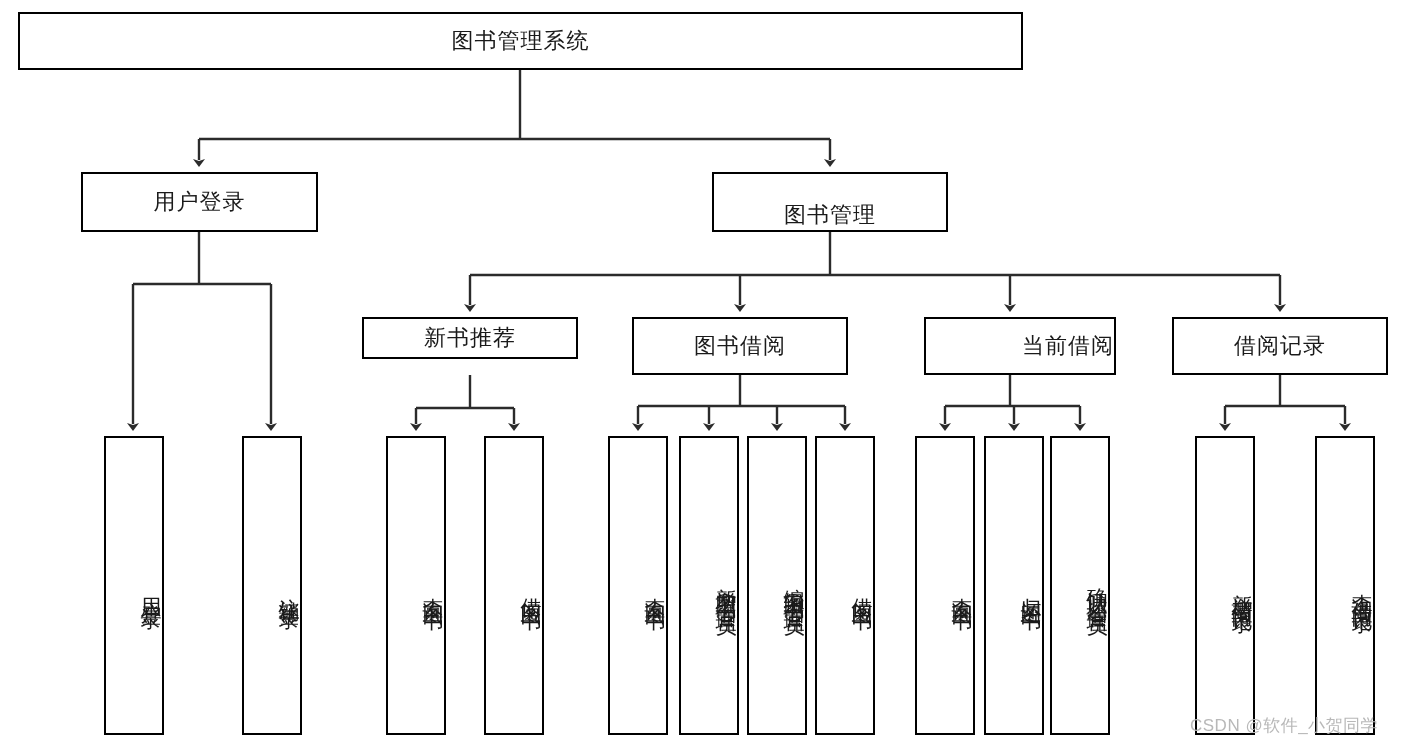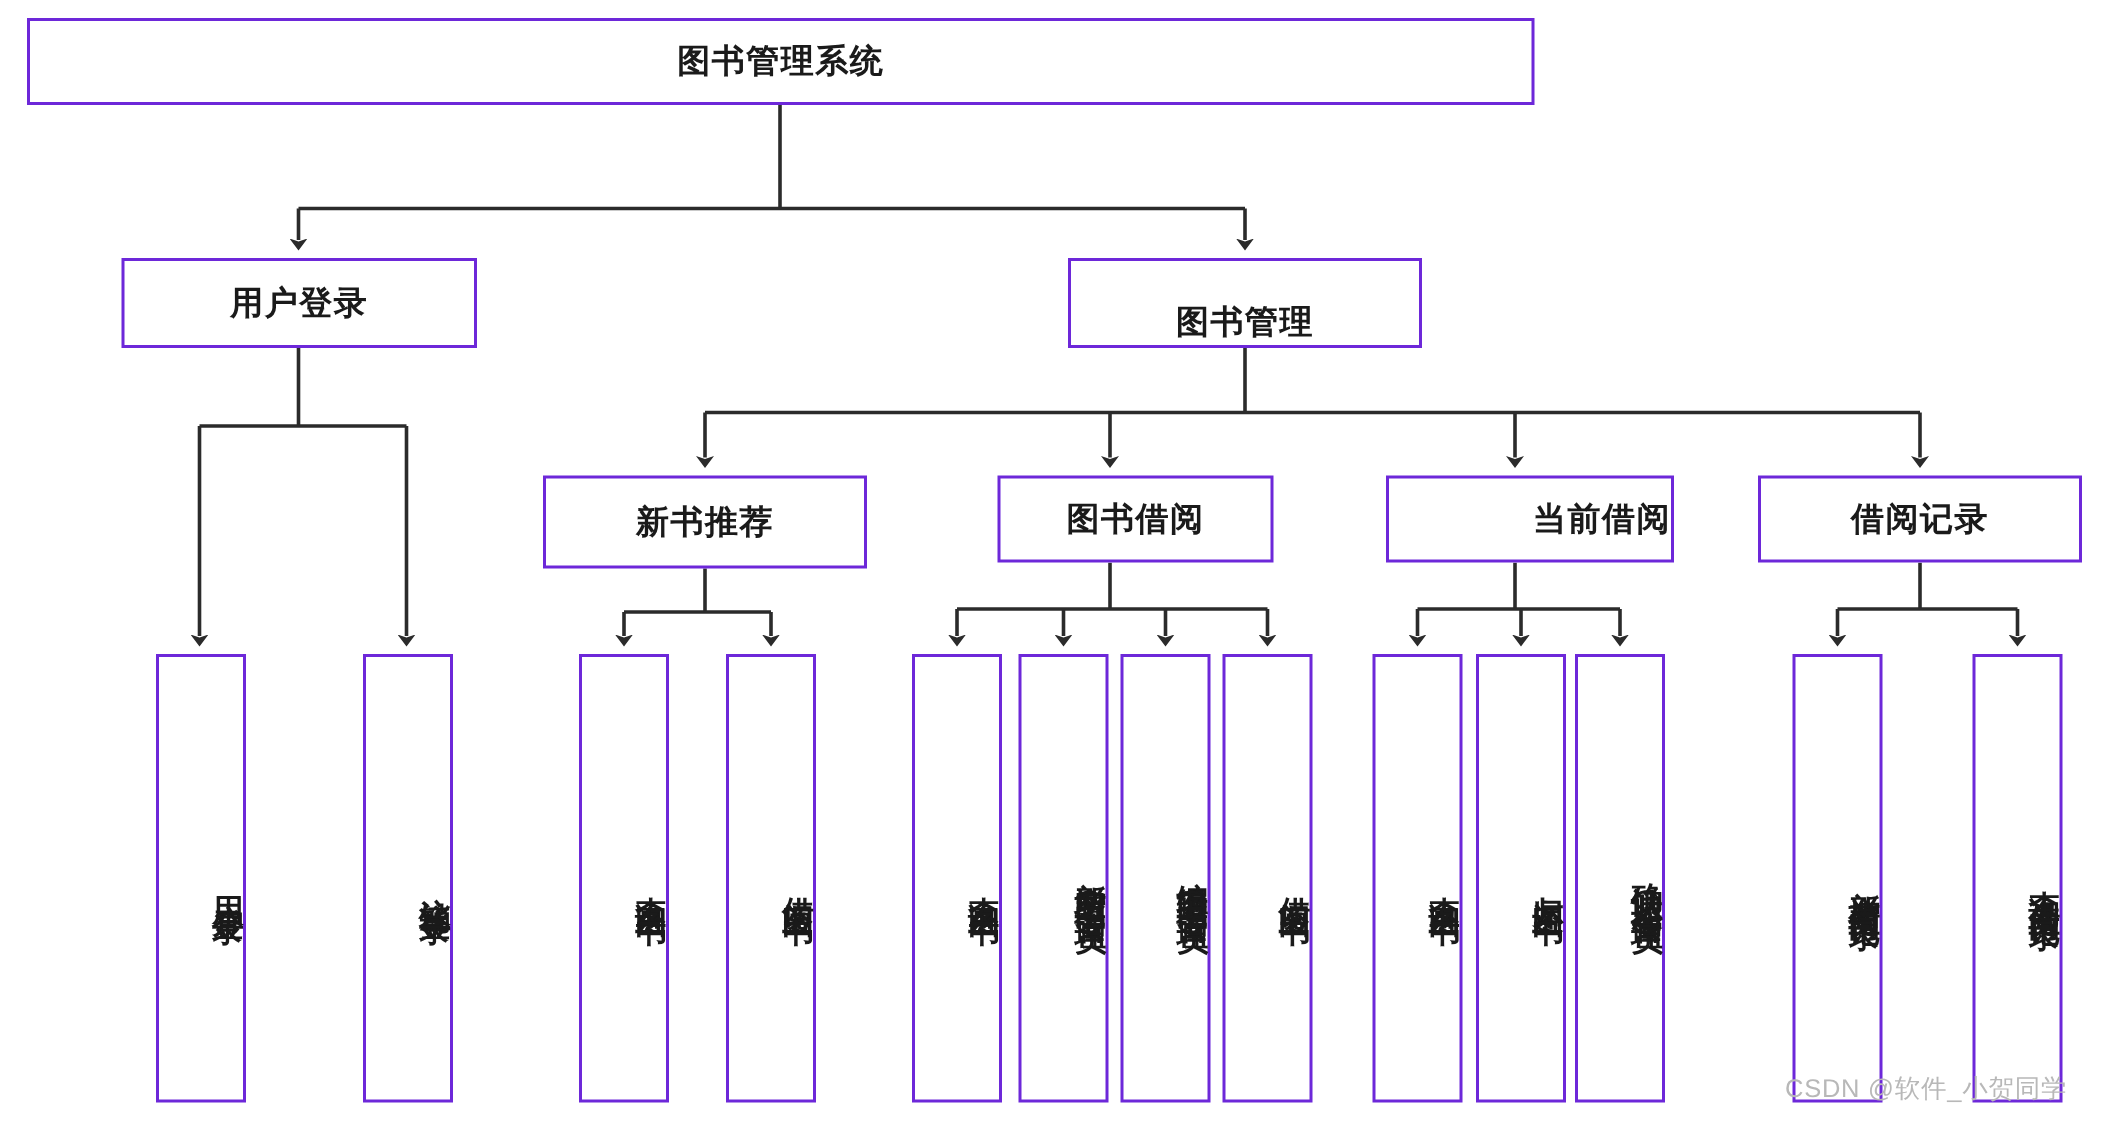--- a/index.html
+++ b/index.html
@@ -21,28 +21,27 @@
     position: absolute;
     left: 0;
     top: 0;
     width: 1405px;
     height: 747px;
     pointer-events: none;
   }
   .node {
     position: absolute;
     box-sizing: border-box;
-    border: 2px solid #6d28d9;
+    border: 2px solid #000000;
     background: #ffffff;
     display: flex;
     align-items: center;
     justify-content: center;
     color: #1a1a1a;
     z-index: 2;
-    font-weight: bold;
   }
   .node.h {
     font-size: 22px;
     letter-spacing: 1px;
   }
   .node.v {
     font-size: 21px;
     writing-mode: vertical-rl;
     text-orientation: upright;
     letter-spacing: 4px;
@@ -127,24 +126,24 @@
     <span class="lbl">图书管理系统</span>
   </div>
 
   <div class="node h" style="left:81px; top:172px; width:237px; height:60px;">
     <span class="lbl">用户登录</span>
   </div>
   <div class="node h" style="left:712px; top:172px; width:236px; height:60px;align-items:flex-end;">
     <span class="lbl">图书管理</span>
   </div>
 
-  <div class="node h" style="left:362px; top:317px; width:216px; height:62px;">
+  <div class="node h" style="left:362px; top:317px; width:216px; height:42px;">
     <span class="lbl">新书推荐</span>
   </div>
-  <div class="node h" style="left:665px; top:317px; width:184px; height:58px;">
+  <div class="node h" style="left:632px; top:317px; width:216px; height:58px;">
     <span class="lbl">图书借阅</span>
   </div>
   <div class="node h" style="left:924px; top:317px; width:192px; height:58px;justify-content:flex-end;">
     <span class="lbl">当前借阅</span>
   </div>
   <div class="node h" style="left:1172px; top:317px; width:216px; height:58px;">
     <span class="lbl">借阅记录</span>
   </div>
 
   <div class="node v" style="left:104px; top:436px; width:60px; height:299px;">

